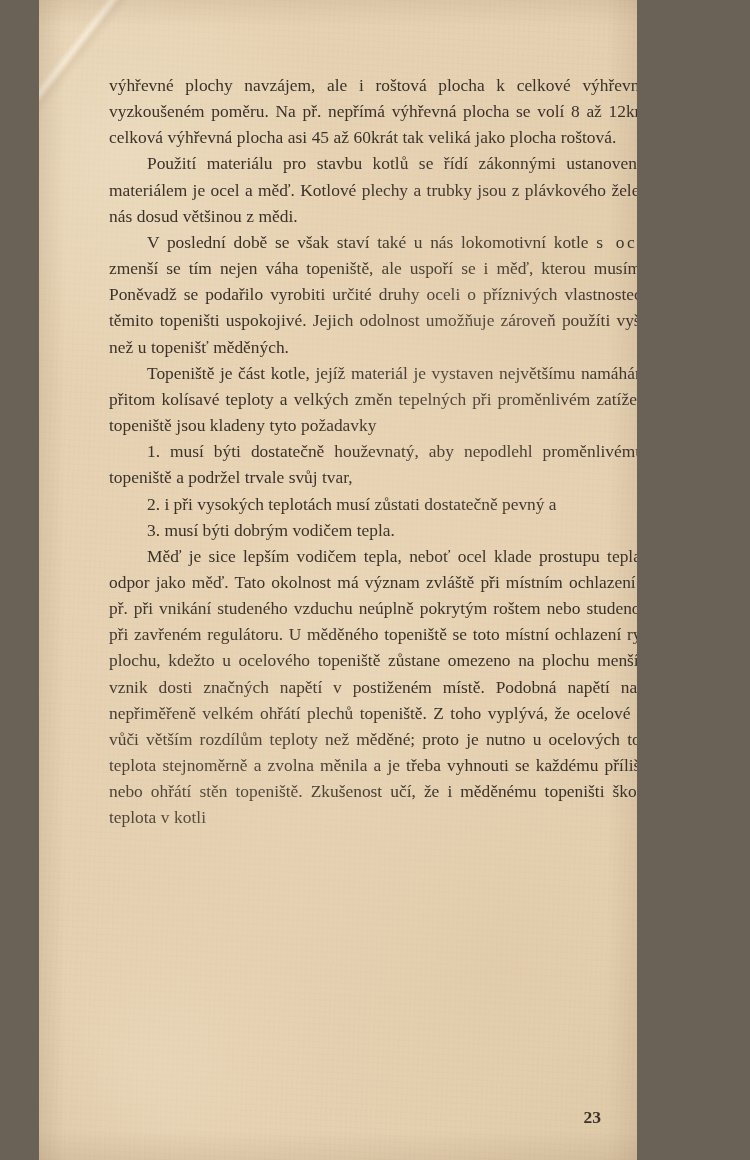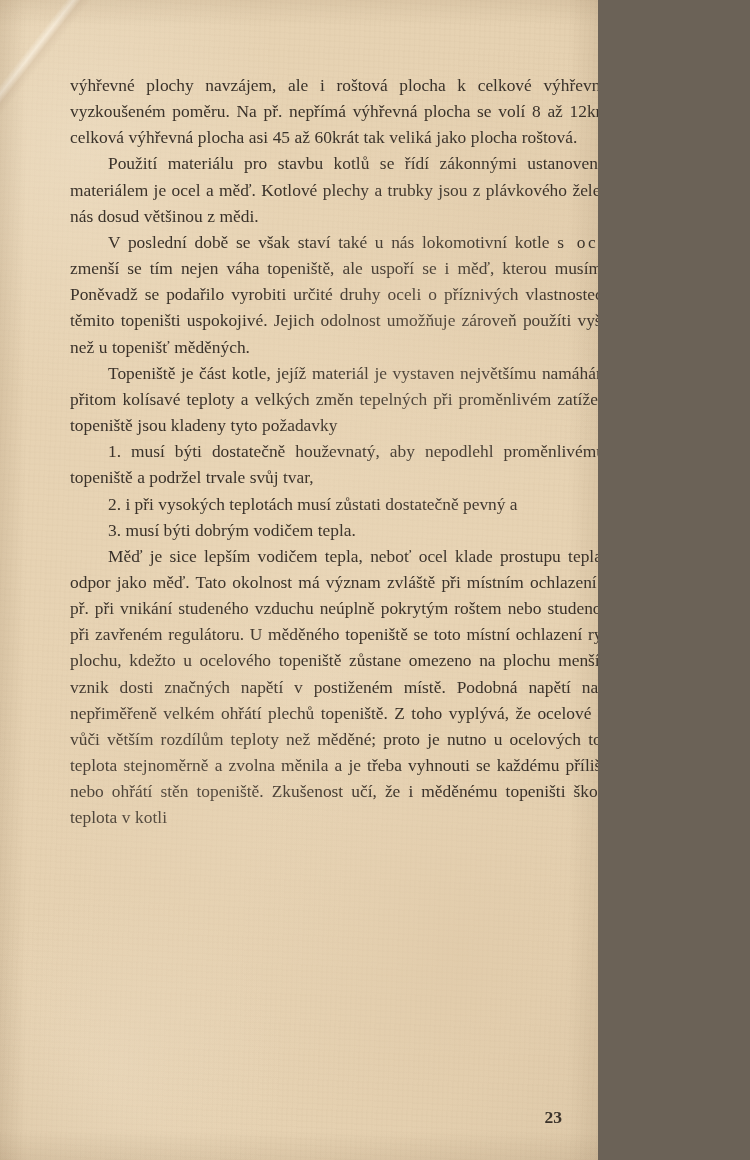--- a/index.html
+++ b/index.html
@@ -40,20 +40,21 @@
         rgba(168,142,110,0.045) 0px,
         rgba(168,142,110,0.045) 1px,
         rgba(255,255,255,0.00) 2px,
         rgba(255,255,255,0.00) 5px),
       repeating-linear-gradient(3deg,
         rgba(150,124,94,0.035) 0px,
         rgba(150,124,94,0.035) 1px,
         rgba(255,255,255,0.00) 2px,
         rgba(255,255,255,0.00) 6px),
       linear-gradient(#e6d2b2, #e6d2b2);
+    margin-left: 39px;
   }
 
   
   #page::before {
     content: "";
     position: absolute;
     inset: 0;
     pointer-events: none;
     background:
       linear-gradient(90deg,

